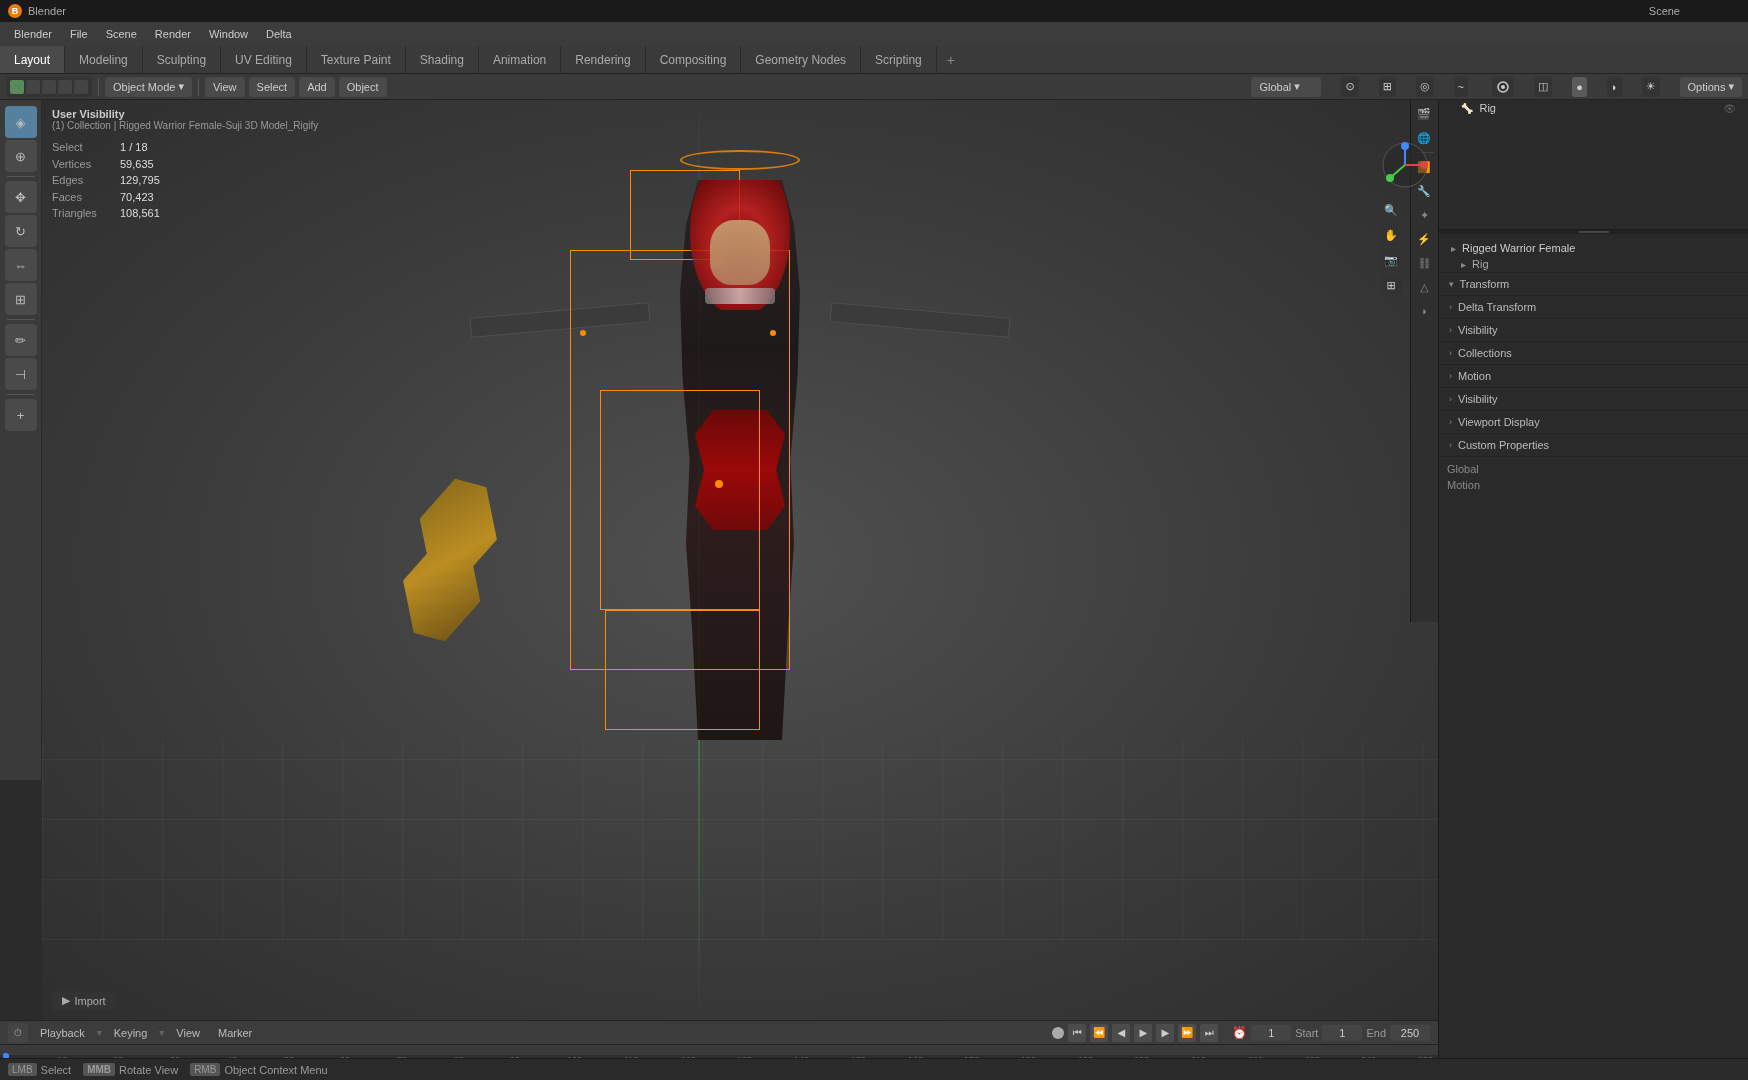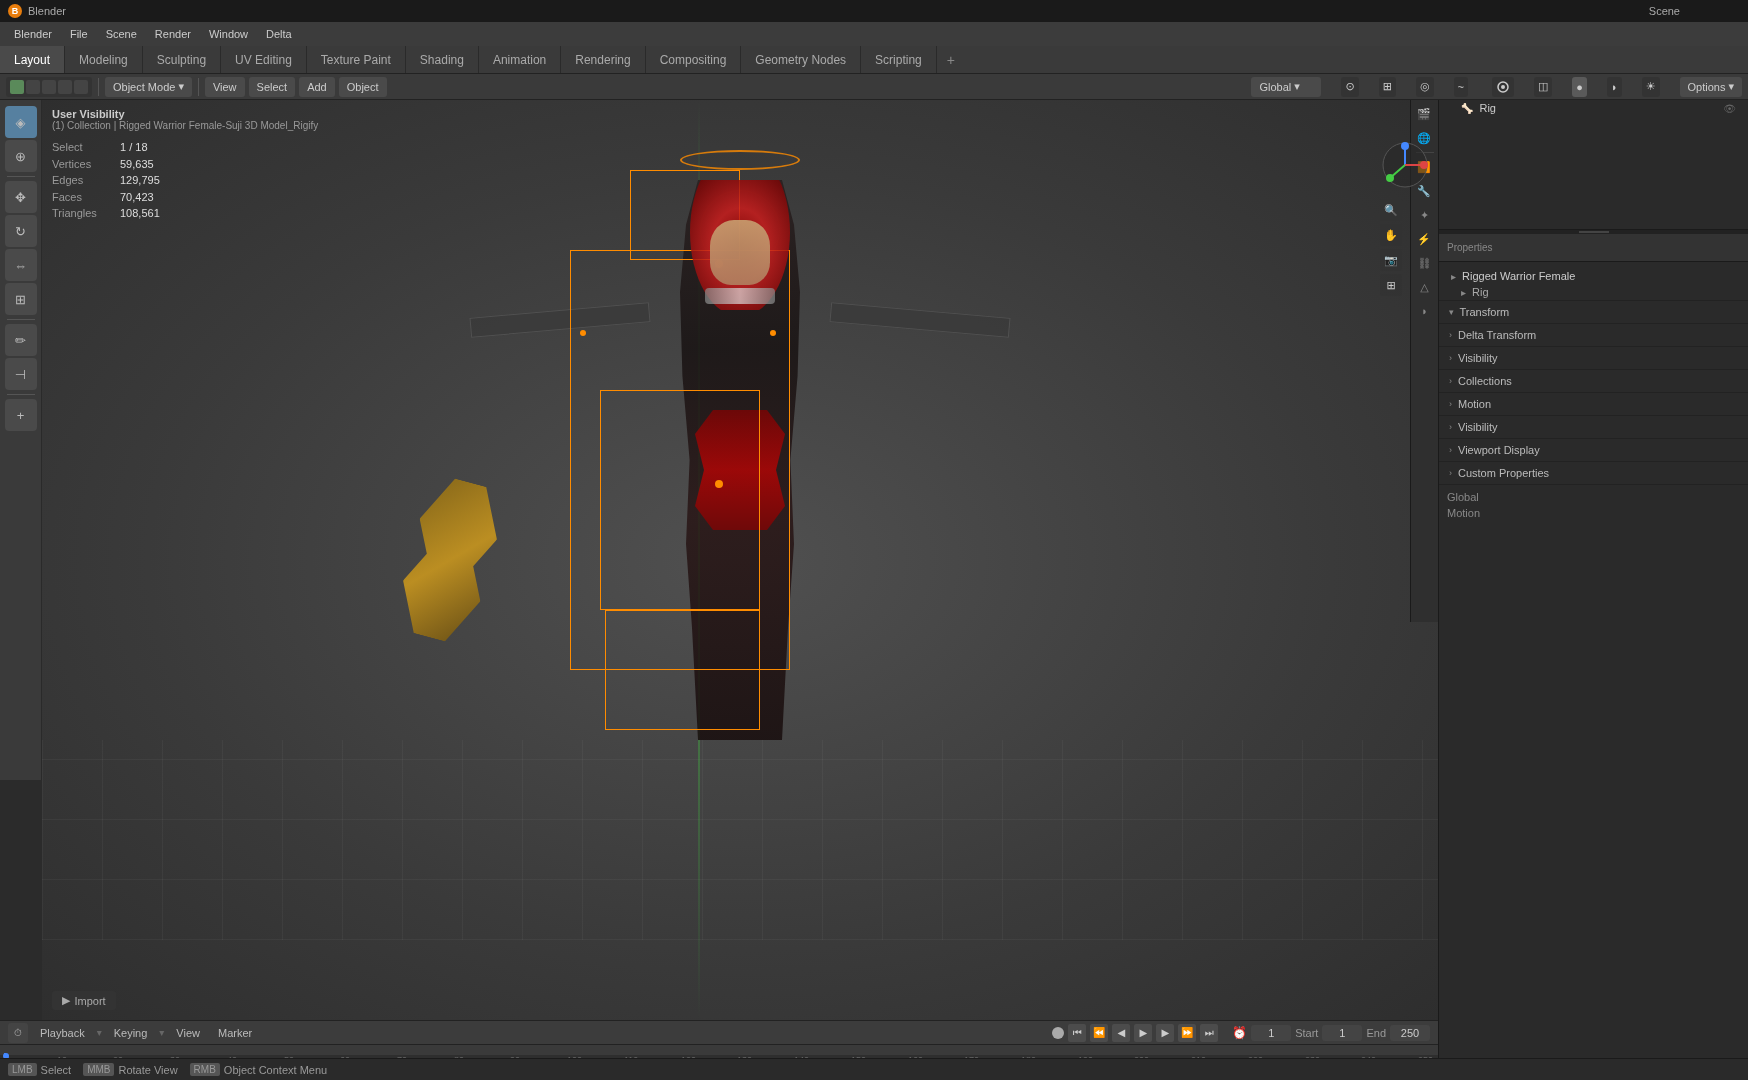--- a/index.html
+++ b/index.html
@@ -831,23 +831,20 @@
       <span class="oi-icon">🦴</span>
       <span class="oi-label">Rig</span>
       <span class="oi-eye">👁</span>
     </div>
   </div>
 
   <div style="height:4px; background:#222; cursor:ns-resize; display:flex; align-items:center; justify-content:center;">
     <div style="width:30px; height:2px; background:#444;"></div>
   </div>
 
-  <div style="height:28px; background:#333; display:flex; align-items:center; padding:0 8px; gap:6px; border-bottom:1px solid #1a1a1a;">
-    <span style="font-size:10px; color:#888;">Properties</span>
-  </div>
 
   <div id="props-content">
 
     <div class="prop-section">
       <div class="outline-item">
         <span class="oi-icon">▸</span>
         <span style="font-size:11px; color:#ccc;">Rigged Warrior Female</span>
       </div>
       <div class="outline-item" style="padding-left:22px;">
         <span class="oi-icon">▸</span>
@@ -1069,20 +1066,20 @@
     <div style="position:absolute; top:8px; left:3px; width:6px; height:6px; background:#4488ff; border-radius:50%; z-index:6;"></div>
   </div>
 </div>
 
 <div id="status-bar">
   <div class="status-item">
     <span style="background:#555; border-radius:2px; padding:1px 4px; font-size:10px;">LMB</span>
     <span>Select</span>
   </div>
   <div class="status-item">
-    <span style="background:#555; border-radius:2px; padding:1px 4px; font-size:10px;">MMB</span>
+    <span style="background:#555; border-radius:2px; padding:1px 4px; font-size:10px;font-weight:bold;">MMB</span>
     <span>Rotate View</span>
   </div>
   <div class="status-item">
     <span style="background:#555; border-radius:2px; padding:1px 4px; font-size:10px;">RMB</span>
     <span>Object Context Menu</span>
   </div>
 </div>
 
 </body></html>

